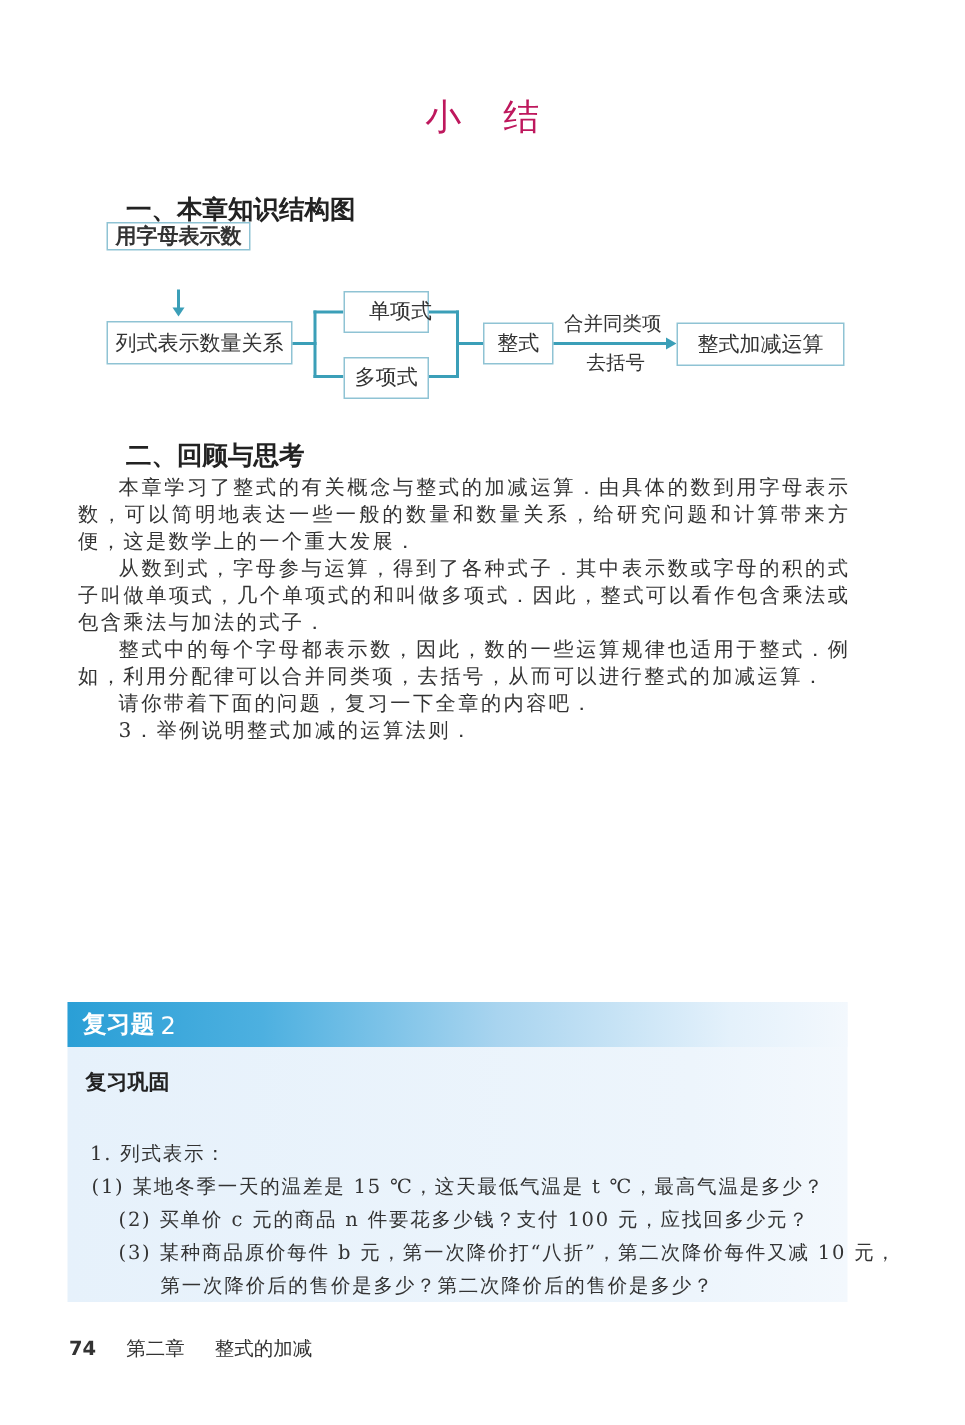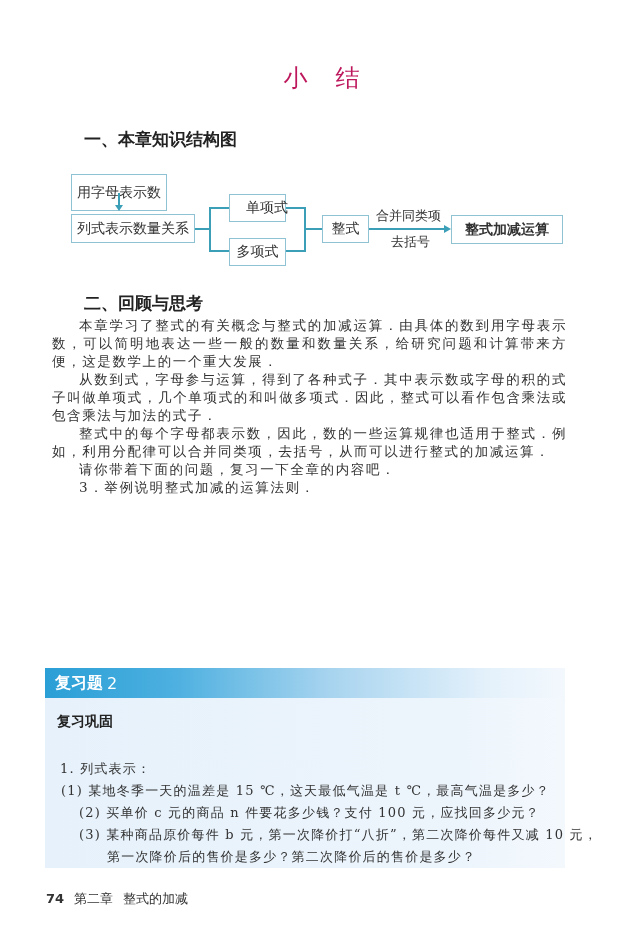--- a/index.html
+++ b/index.html
@@ -45,33 +45,33 @@
     background: linear-gradient(to right, #2a9fd6 0%, #4db0e0 25%, #a8d4ef 55%, #e4f1fb 85%, #f3f8fd 100%);
     font-family: "DejaVu Sans", "Liberation Sans", sans-serif; font-weight: bold; font-size: 16px; color: #fff;
   }
   .review-head .num { font-weight: normal; margin-left: 4px; }
   .review-sub {
     position: absolute; left: 12px; top: 45px;
     font-family: Liberation Mono, monospace; font-weight: bold; font-size: 14px; color: #222;
   }
   .ex { position: absolute; font-size: 13px; color: #333; letter-spacing: 1.2px; white-space: nowrap; }
   .footer {
-    position: absolute; left: 46px; top: 890px; font-size: 13px; color: #333; display: flex; gap: 10px; align-items: baseline;
+    position: absolute; left: 46px; top: 890px; font-size: 13px; color: #333; display: flex; gap: 20px; align-items: baseline;
   }
   .footer .pg { font-family: "DejaVu Sans", "Liberation Sans", sans-serif; font-weight: bold; font-size: 13px; }
 </style>
 </head>
 <body>
 
 <div class="title">小结</div>
 
 <div class="h-sec" style="left:84px; top:128px;">一、本章知识结构图</div>
 
 <div>
-  <div class="box" style="left:71px; top:174px; width:96px; height:37px;">用字母表示数</div>
+  <div class="box" style="left:71px; top:148px; width:96px; height:19px;font-weight:bold;">用字母表示数</div>
   <div class="line" style="left:118px; top:193px; width:2px; height:14px;"></div>
   <div class="arrow-down" style="left:115px; top:205px;"></div>
 
   <div class="box" style="left:71px; top:214px; width:124px; height:29px;">列式表示数量关系</div>
   <div class="line" style="left:195px; top:228px; width:16px; height:2px;"></div>
   <div class="line" style="left:209px; top:207px; width:2px; height:45px;"></div>
   <div class="line" style="left:209px; top:207px; width:20px; height:2px;"></div>
   <div class="line" style="left:209px; top:250px; width:20px; height:2px;"></div>
 
   <div class="box" style="left:229px; top:194px; width:57px; height:28px;padding-left:19px;">单项式</div>
@@ -82,21 +82,21 @@
   <div class="line" style="left:304px; top:207px; width:2px; height:45px;"></div>
   <div class="line" style="left:304px; top:228px; width:18px; height:2px;"></div>
 
   <div class="box" style="left:322px; top:215px; width:47px; height:28px;">整式</div>
 
   <div class="edge-label" style="left:376px; top:207px;">合并同类项</div>
   <div class="line" style="left:369px; top:228px; width:76px; height:2px;"></div>
   <div class="arrow-right" style="left:444px; top:225px;"></div>
   <div class="edge-label" style="left:391px; top:233px;">去括号</div>
 
-  <div class="box" style="left:451px; top:215px; width:112px; height:29px;font-weight:bold;">整式加减运算</div>
+  <div class="box" style="left:451px; top:215px; width:112px; height:29px;">整式加减运算</div>
 </div>
 
 <div class="h-sec" style="left:84px; top:292px;">二、回顾与思考</div>
 
 <div class="body-text" style="top:316px; left:52px; width:515px;">
   <p>本章学习了整式的有关概念与整式的加减运算．由具体的数到用字母表示数，可以简明地表达一些一般的数量和数量关系，给研究问题和计算带来方便，这是数学上的一个重大发展．</p>
   <p>从数到式，字母参与运算，得到了各种式子．其中表示数或字母的积的式子叫做单项式，几个单项式的和叫做多项式．因此，整式可以看作包含乘法或包含乘法与加法的式子．</p>
   <p>整式中的每个字母都表示数，因此，数的一些运算规律也适用于整式．例如，利用分配律可以合并同类项，去括号，从而可以进行整式的加减运算．</p>
   <p>请你带着下面的问题，复习一下全章的内容吧．</p>
   <p class="q">3．举例说明整式加减的运算法则．</p>

